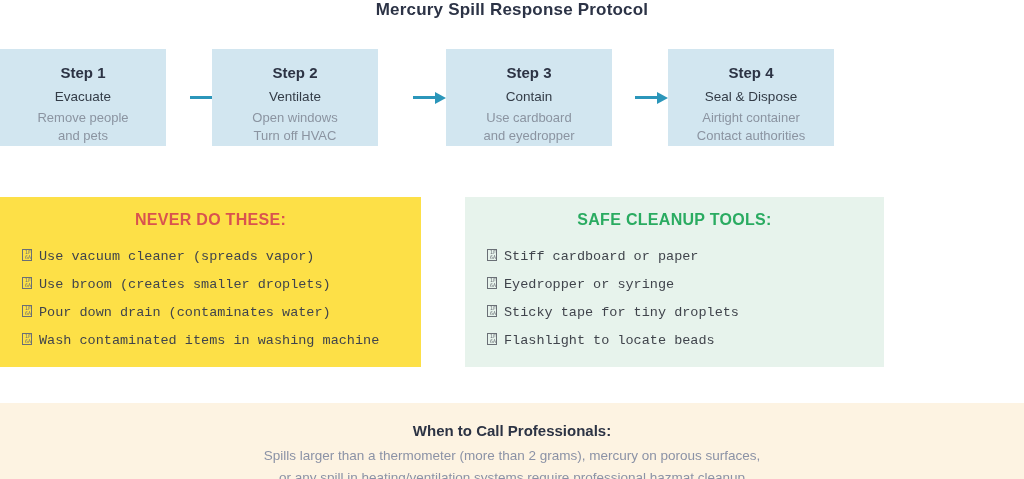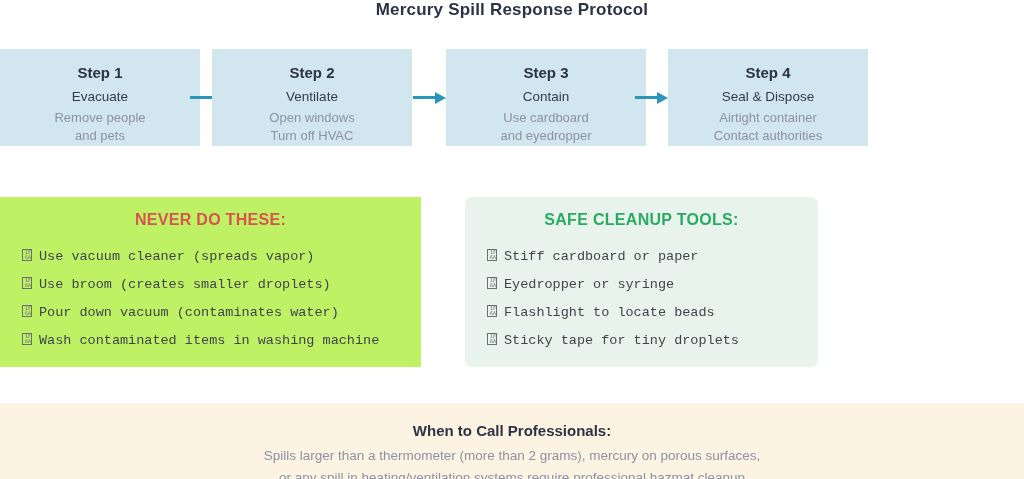--- a/index.html
+++ b/index.html
@@ -9,21 +9,21 @@
     font-family:"Liberation Sans", sans-serif;
     -webkit-font-smoothing:antialiased;
   }
   .title{
     position:absolute;top:0;left:0;width:1024px;
     text-align:center;font-size:17px;font-weight:bold;color:#2c3346;
     padding-top:0;line-height:20px;letter-spacing:.2px;
   }
   
   .step-box{
-    position:absolute;top:49px;height:97px;width:200px;
+    position:absolute;top:49px;height:97px;width:166px;
     background:#d2e6f0;text-align:center;box-sizing:border-box;
     padding-top:15px;
   }
   .step-box.s1{left:0;}
   .step-box.s2{left:212px;}
   .step-box.s3{left:446px;}
   .step-box.s4{left:668px;}
   .step-label{font-size:15px;font-weight:bold;color:#2c3344;margin-bottom:8px;}
   .step-name{font-size:13.5px;color:#333c47;margin-bottom:5px;}
   .step-details{font-size:13px;color:#8b94a1;line-height:18px;}
@@ -37,22 +37,22 @@
   .arrow-line{flex:1;height:3px;background:#2b96ba;}
   .arrow-head{
     width:0;height:0;border-left:11px solid #2b96ba;
     border-top:6px solid transparent;border-bottom:6px solid transparent;
   }
   
   .panel{
     position:absolute;top:197px;height:170px;box-sizing:border-box;
     padding-top:14px;
   }
-  .panel-never{left:0;width:421px;background:#bef264;}
-  .panel-safe{left:465px;width:353px;background:#e7f3ec;border-radius:7px;}
+  .panel-never{left:0;width:421px;background:#fde047;}
+  .panel-safe{left:465px;width:419px;background:#e7f3ec;}
   .panel-heading{
     text-align:center;font-size:16px;font-weight:bold;letter-spacing:.3px;
     margin-bottom:14px;
   }
   .panel-never .panel-heading{color:#d9534f;}
   .panel-safe .panel-heading{color:#2aab61;}
   .panel-list{list-style:none;margin:0;padding:0 0 0 22px;}
   .panel-list li{
     font-size:13.5px;color:#40444c;line-height:28px;height:28px;
     white-space:nowrap;
@@ -128,32 +128,32 @@
     <div>Airtight container</div>
     <div>Contact authorities</div>
   </div>
 </div>
 
 <div class="panel panel-never">
   <div class="panel-heading">NEVER DO THESE:</div>
   <ul class="panel-list">
     <li><span class="tofu"></span><span>Use vacuum cleaner (spreads vapor)</span></li>
     <li><span class="tofu"></span><span>Use broom (creates smaller droplets)</span></li>
-    <li><span class="tofu"></span><span>Pour down vacuum (contaminates water)</span></li>
+    <li><span class="tofu"></span><span>Pour down drain (contaminates water)</span></li>
     <li><span class="tofu"></span><span>Wash contaminated items in washing machine</span></li>
   </ul>
 </div>
 
 <div class="panel panel-safe">
   <div class="panel-heading">SAFE CLEANUP TOOLS:</div>
   <ul class="panel-list">
     <li><span class="tofu"></span><span>Stiff cardboard or paper</span></li>
     <li><span class="tofu"></span><span>Eyedropper or syringe</span></li>
+    <li><span class="tofu"></span><span>Sticky tape for tiny droplets</span></li>
     <li><span class="tofu"></span><span>Flashlight to locate beads</span></li>
-    <li><span class="tofu"></span><span>Sticky tape for tiny droplets</span></li>
   </ul>
 </div>
 
 <div class="footer">
   <div class="footer-heading">When to Call Professionals:</div>
   <div class="footer-body">
     <div>Spills larger than a thermometer (more than 2 grams), mercury on porous surfaces,</div>
     <div>or any spill in heating/ventilation systems require professional hazmat cleanup</div>
   </div>
 </div>

